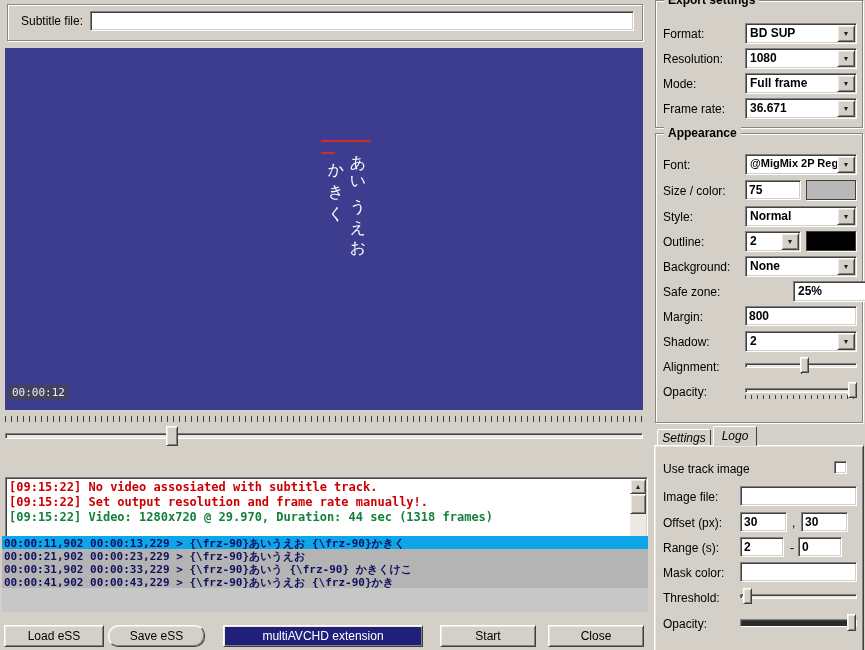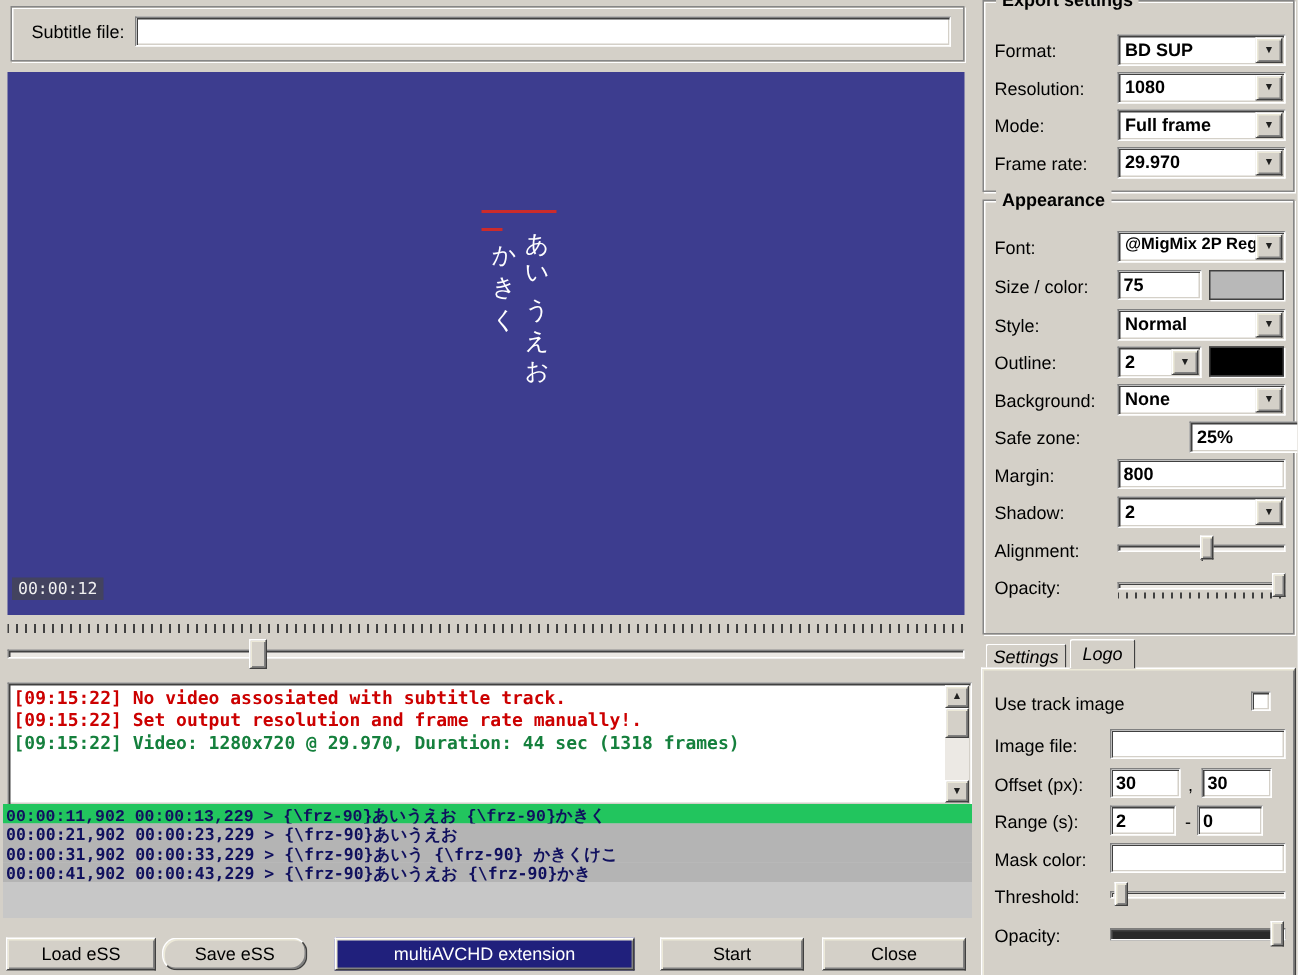--- a/index.html
+++ b/index.html
@@ -39,21 +39,21 @@
            font-size:16px; letter-spacing:3px; font-family:"DejaVu Sans",sans-serif; }
   .vcol-1 { left:26px; top:8px; }
   .vcol-2 { left:4px;  top:16px; }
   .redline { position:absolute; height:2px; background:#cc2b2b; }
   .redline-1 { left:0; top:4px; width:50px; }
   .redline-2 { left:0; top:16px; width:14px; }
   .ts { position:absolute; left:3px; bottom:10px; background:#43435f; color:#f0f0f0; padding:1px 4px;
         font:11px "DejaVu Sans Mono",monospace; }
 
   
-  .logbox { position:absolute; left:5px; top:455px; width:643px; height:82px; box-sizing:border-box; }
+  .logbox { position:absolute; left:5px; top:477px; width:643px; height:82px; box-sizing:border-box; }
   .loglines { position:absolute; left:3px; top:2px; right:18px; font:bold 12px "DejaVu Sans Mono",monospace; }
   .log-line { white-space:nowrap; line-height:15px; overflow:hidden; }
   .vscroll { position:absolute; top:1px; right:1px; bottom:1px; width:16px; background:#ece9e4; }
   .sbtn { position:absolute; left:0; width:16px; height:15px; box-sizing:border-box; text-align:center;
           font-size:7px; line-height:13px; color:#202020; }
   .sb-up { top:0; } .sb-down { bottom:0; }
   .sthumb-v { position:absolute; left:0; top:15px; width:16px; height:20px; box-sizing:border-box; }
 
   
   .sublist { position:absolute; left:2px; top:536px; width:646px; height:76px; background:#c7c7c7; overflow:hidden; }
@@ -117,21 +117,21 @@
       </div>
     <div class="vscroll">
       <div class="sbtn sb-up btn3d">▲</div>
       <div class="sthumb-v btn3d"></div>
       <div class="sbtn sb-down btn3d">▼</div>
     </div>
   </div>
 
   <div class="sublist">
 
-  <div class="sub-row selected" style="background: #22c55e; font-family: Liberation Mono, monospace;"><span>00:00:11,902 00:00:13,229 &gt; {\frz-90}あいうえお {\frz-90}かきく</span></div>
+  <div class="sub-row selected" style="background: #0ea5e9;"><span>00:00:11,902 00:00:13,229 &gt; {\frz-90}あいうえお {\frz-90}かきく</span></div>
       <div class="sub-row"><span>00:00:21,902 00:00:23,229 &gt; {\frz-90}あいうえお</span></div>
       <div class="sub-row"><span>00:00:31,902 00:00:33,229 &gt; {\frz-90}あいう        {\frz-90}      かきくけこ</span></div>
       <div class="sub-row"><span>00:00:41,902 00:00:43,229 &gt; {\frz-90}あいうえお {\frz-90}かき</span></div>
     </div>
 
   <div class="pushbtn btn3d" style="left:4px;   width:100px;">Load eSS</div>
   <div class="pushbtn btn3d" style="left:108px; width:97px;border-radius:10px;">Save eSS</div>
   <div class="pushbtn btn3d mavchd" style="left: 223px; width: 200px; background: rgb(32, 32, 124);">multiAVCHD extension</div>
   <div class="pushbtn btn3d" style="left:440px; width:96px;">Start</div>
   <div class="pushbtn btn3d" style="left:548px; width:96px;">Close</div>
@@ -149,21 +149,21 @@
     <span class="val">1080</span>
     <span class="arrow btn3d">▼</span>
   </div>
   <span class="lbl rrow-lbl" style="top:77px;">Mode:</span>
   <div class="combo sunken" style="left:745px; top:73px; width:112px;">
     <span class="val">Full frame</span>
     <span class="arrow btn3d">▼</span>
   </div>
   <span class="lbl rrow-lbl" style="top:102px;">Frame rate:</span>
   <div class="combo sunken" style="left:745px; top:98px; width:112px;">
-    <span class="val">29.970</span>
+    <span class="val">36.671</span>
     <span class="arrow btn3d">▼</span>
   </div>
 
   <div class="groupbox" style="left:655px; top:133px; width:206px; height:288px;">
     <span class="legend">Appearance</span>
   </div>
   <span class="lbl rrow-lbl" style="top:158px;">Font:</span>
   <div class="combo sunken" style="left:745px; top:154px; width:112px;">
     <span class="val" style="font-size:11px;">@MigMix 2P Reg</span>
     <span class="arrow btn3d">▼</span>

